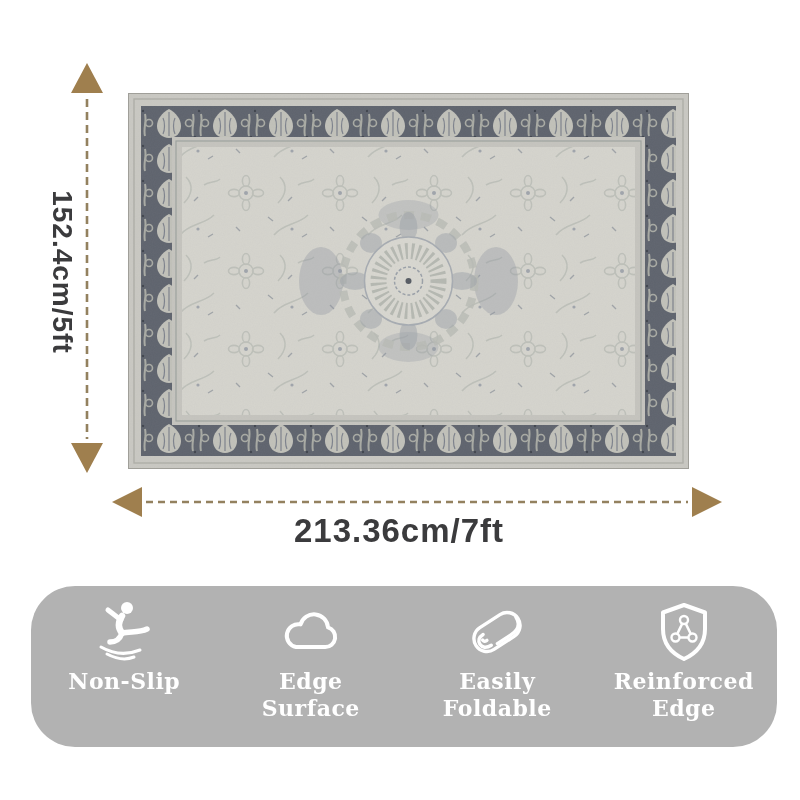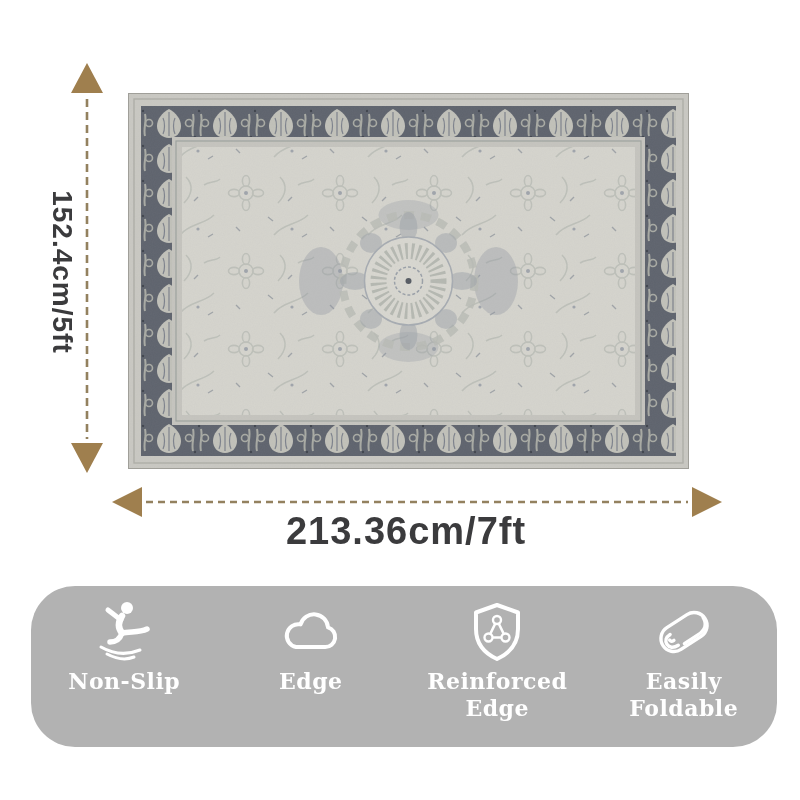--- a/index.html
+++ b/index.html
@@ -14,22 +14,22 @@
   #h-arrow{position:absolute;left:100px;top:484px;width:634px;height:40px;}
   .dim-label{
     position:absolute;color:#3b3b3d;font-weight:600;white-space:nowrap;
     font-family:"Liberation Sans",sans-serif;
   }
   #v-label{
     left:-37px;top:252px;width:198px;height:40px;line-height:40px;text-align:center;
     font-size:28px;letter-spacing:1px;transform:rotate(90deg);
   }
   #h-label{
-    left:256px;top:511px;width:300px;height:40px;line-height:40px;text-align:center;
-    font-size:38px;letter-spacing:1px;
+    left:249px;top:511px;width:300px;height:40px;line-height:40px;text-align:center;
+    font-size:33px;letter-spacing:1px;
   }
   
   #feature-bar{
     position:absolute;left:31px;top:586px;width:746px;height:161px;
     background:#b2b2b2;border-radius:44px;
     display:flex;flex-direction:row;align-items:stretch;
   }
   .feature-item{
     flex:1 1 0;display:flex;flex-direction:column;align-items:center;
     padding-top:14px;
@@ -151,46 +151,47 @@
         <div>Non-Slip</div>
       </div>
     </div>
 
     <div class="feature-item">
       <svg class="feature-icon" viewBox="0 0 64 64" xmlns="http://www.w3.org/2000/svg">
         <path d="M17,47 H46 a10,10 0 0 0 3,-19.6 a14,14 0 0 0 -27.4,-3 A11.5,11.5 0 0 0 17,47 Z" fill="none" stroke="#ffffff" stroke-width="4" stroke-linejoin="round" stroke-linecap="round"></path>
       </svg>
       <div class="feature-label">
         <div>Edge</div>
-      </div>
-    </div>
-
-    <div class="feature-item">
-      <svg class="feature-icon" viewBox="0 0 64 64" xmlns="http://www.w3.org/2000/svg">
-        <path d="M32,5 L53,12.5 V29 C53,44 44,53.5 32,59 C20,53.5 11,44 11,29 V12.5 Z" fill="none" stroke="#ffffff" stroke-width="4" stroke-linejoin="round"></path>
-        <path d="M32,20 L23.5,37.5 H40.5 Z" fill="none" stroke="#ffffff" stroke-width="2.6" stroke-linejoin="round"></path>
-        <circle cx="32" cy="20" r="4" fill="#b2b2b2" stroke="#ffffff" stroke-width="2.4"></circle>
-        <circle cx="23.5" cy="37.5" r="4" fill="#b2b2b2" stroke="#ffffff" stroke-width="2.4"></circle>
-        <circle cx="40.5" cy="37.5" r="4" fill="#b2b2b2" stroke="#ffffff" stroke-width="2.4"></circle>
-      </svg>
-      <div class="feature-label">
-        <div>Reinforced</div>
-        <div>Edge</div>
+        <div>Surface</div>
       </div>
     </div>
 
     <div class="feature-item">
       <svg class="feature-icon" viewBox="0 0 64 64" xmlns="http://www.w3.org/2000/svg">
         <g transform="rotate(-33 32 32)" fill="none" stroke="#ffffff" stroke-width="3.4" stroke-linecap="round" stroke-linejoin="round">
           <rect x="7" y="19" width="50" height="26" rx="13"></rect>
           <path d="M56,30 C56,38 50,42 42,42 L26,42"></path>
           <path d="M20,40 C14,40 11,37 11,33 C11,29 14,26.5 19,26.5"></path>
           <path d="M19,33.5 C16.5,33.5 15.5,32.5 15.5,31"></path>
         </g>
       </svg>
       <div class="feature-label">
         <div>Easily</div>
         <div>Foldable</div>
       </div>
     </div>
 
+    <div class="feature-item">
+      <svg class="feature-icon" viewBox="0 0 64 64" xmlns="http://www.w3.org/2000/svg">
+        <path d="M32,5 L53,12.5 V29 C53,44 44,53.5 32,59 C20,53.5 11,44 11,29 V12.5 Z" fill="none" stroke="#ffffff" stroke-width="4" stroke-linejoin="round"></path>
+        <path d="M32,20 L23.5,37.5 H40.5 Z" fill="none" stroke="#ffffff" stroke-width="2.6" stroke-linejoin="round"></path>
+        <circle cx="32" cy="20" r="4" fill="#b2b2b2" stroke="#ffffff" stroke-width="2.4"></circle>
+        <circle cx="23.5" cy="37.5" r="4" fill="#b2b2b2" stroke="#ffffff" stroke-width="2.4"></circle>
+        <circle cx="40.5" cy="37.5" r="4" fill="#b2b2b2" stroke="#ffffff" stroke-width="2.4"></circle>
+      </svg>
+      <div class="feature-label">
+        <div>Reinforced</div>
+        <div>Edge</div>
+      </div>
+    </div>
+
   </div>
 </div>
 
 </body></html>

